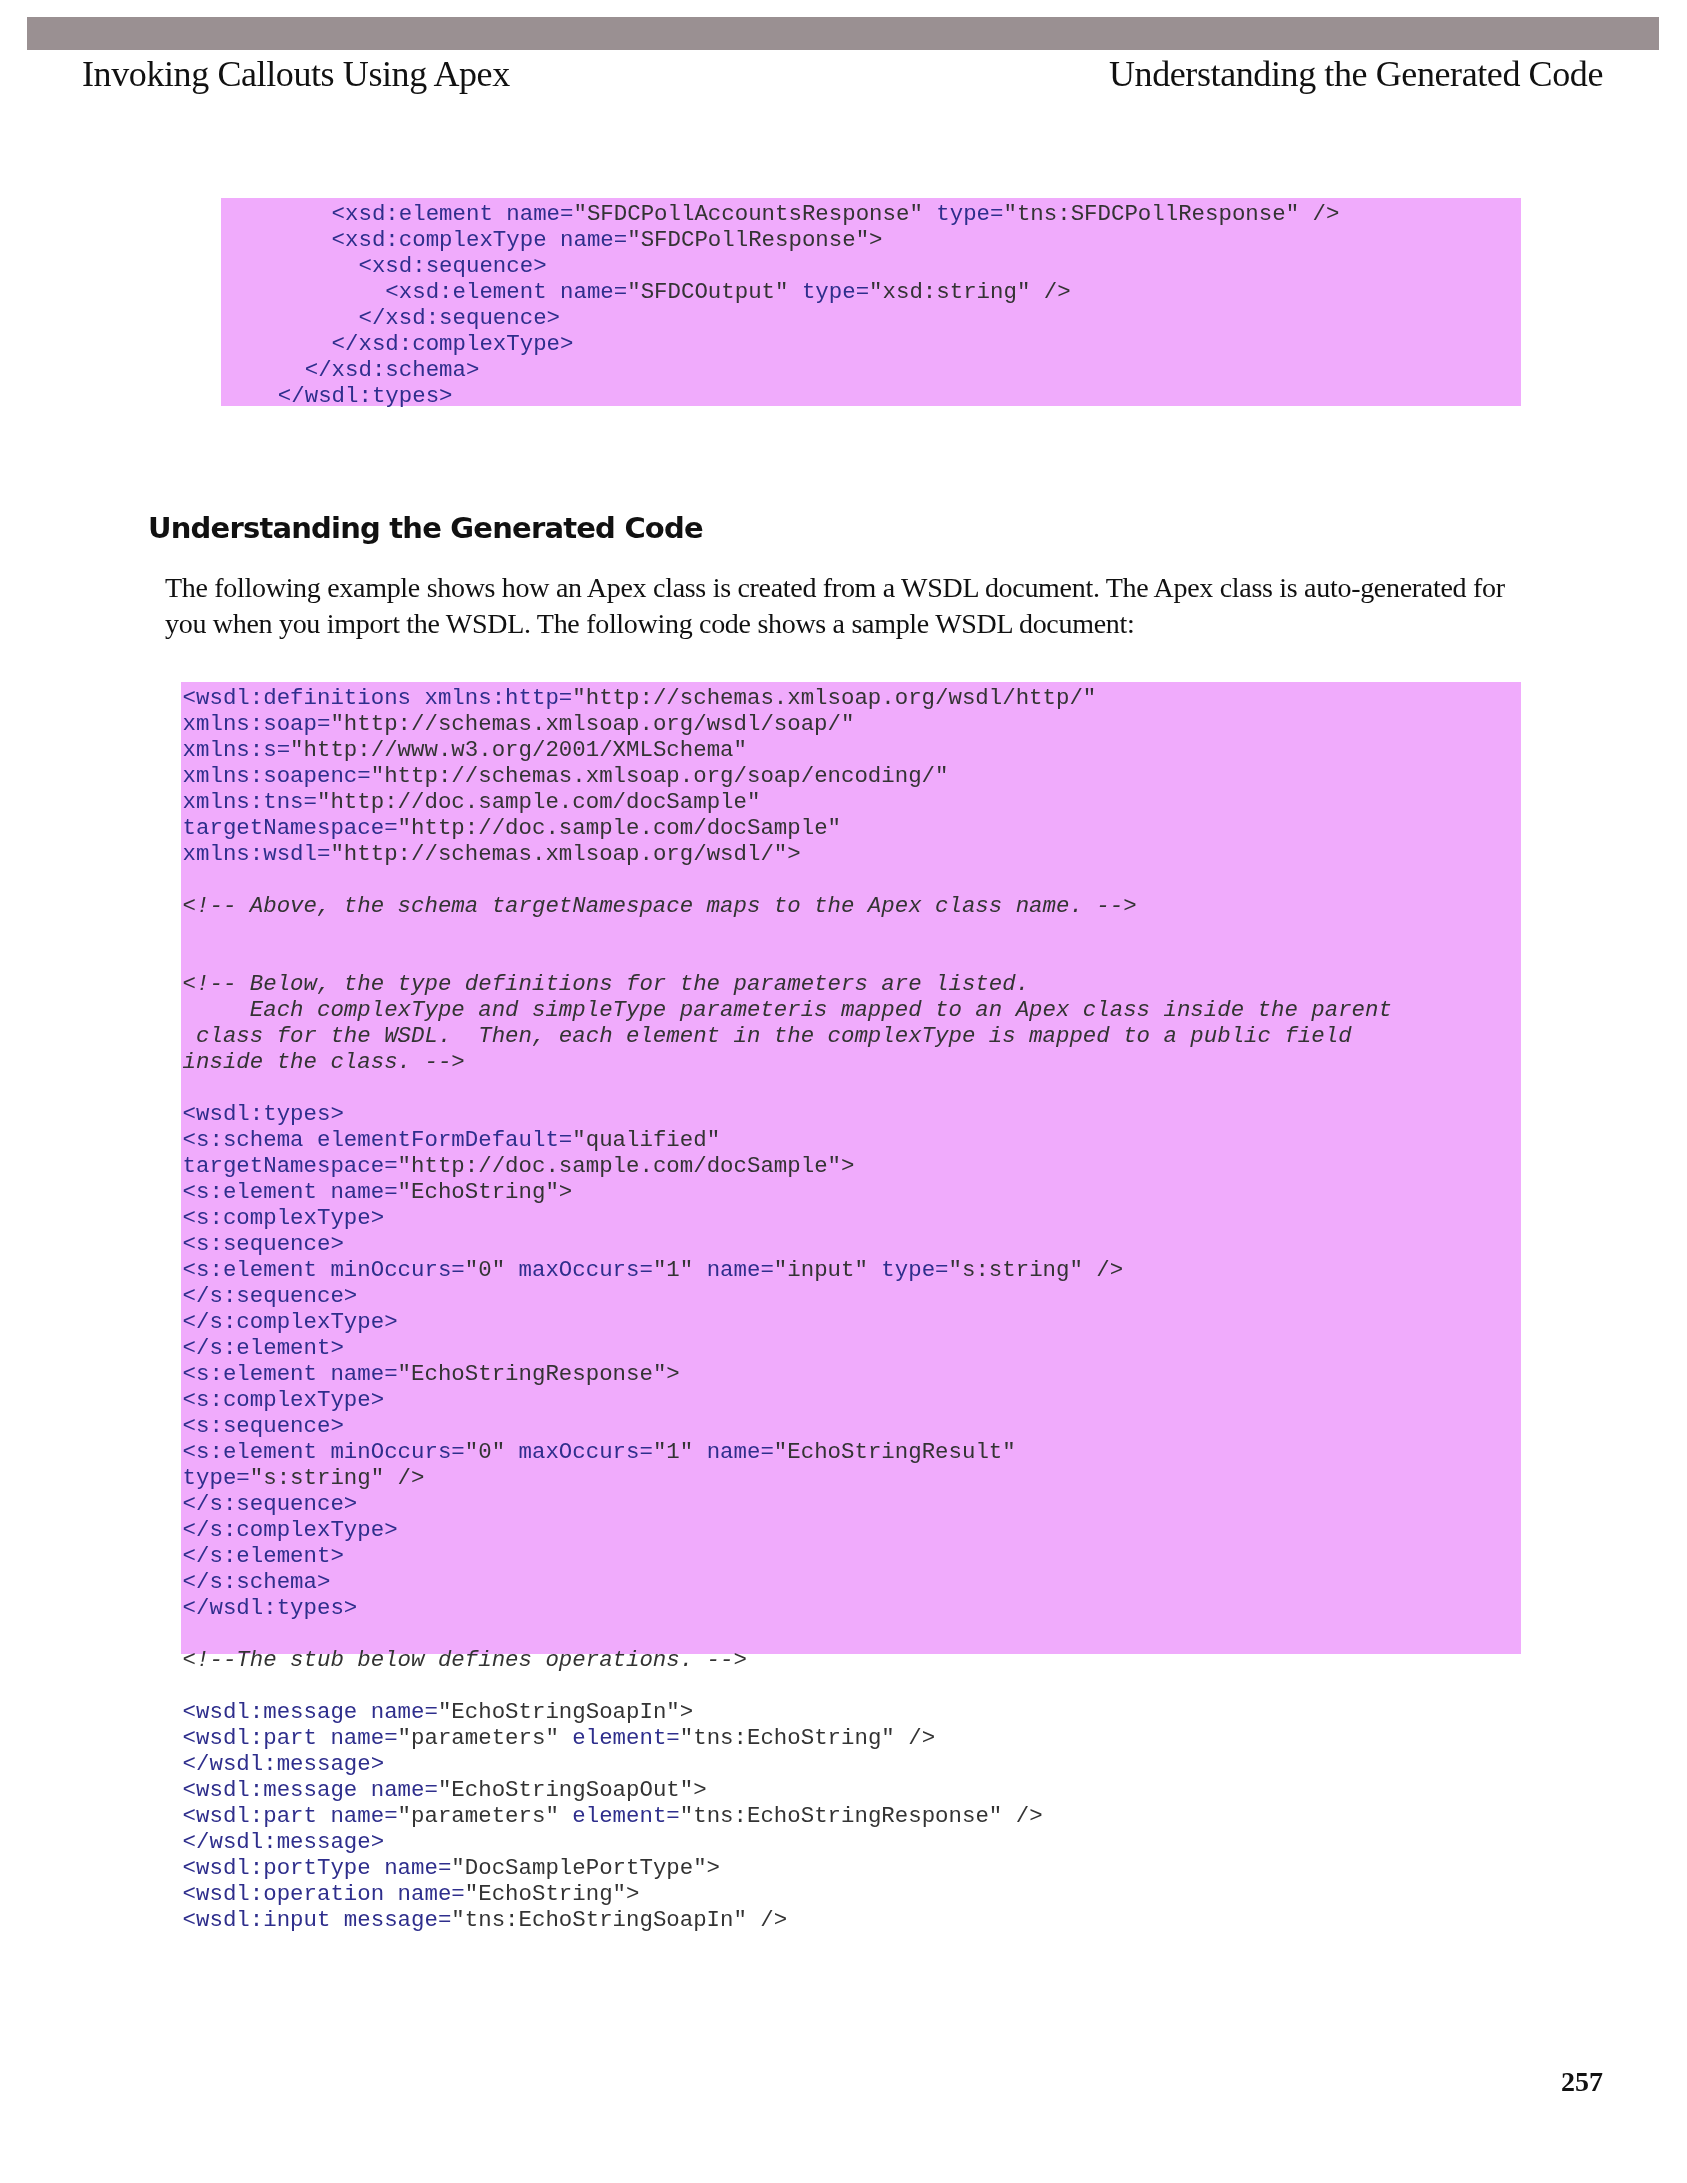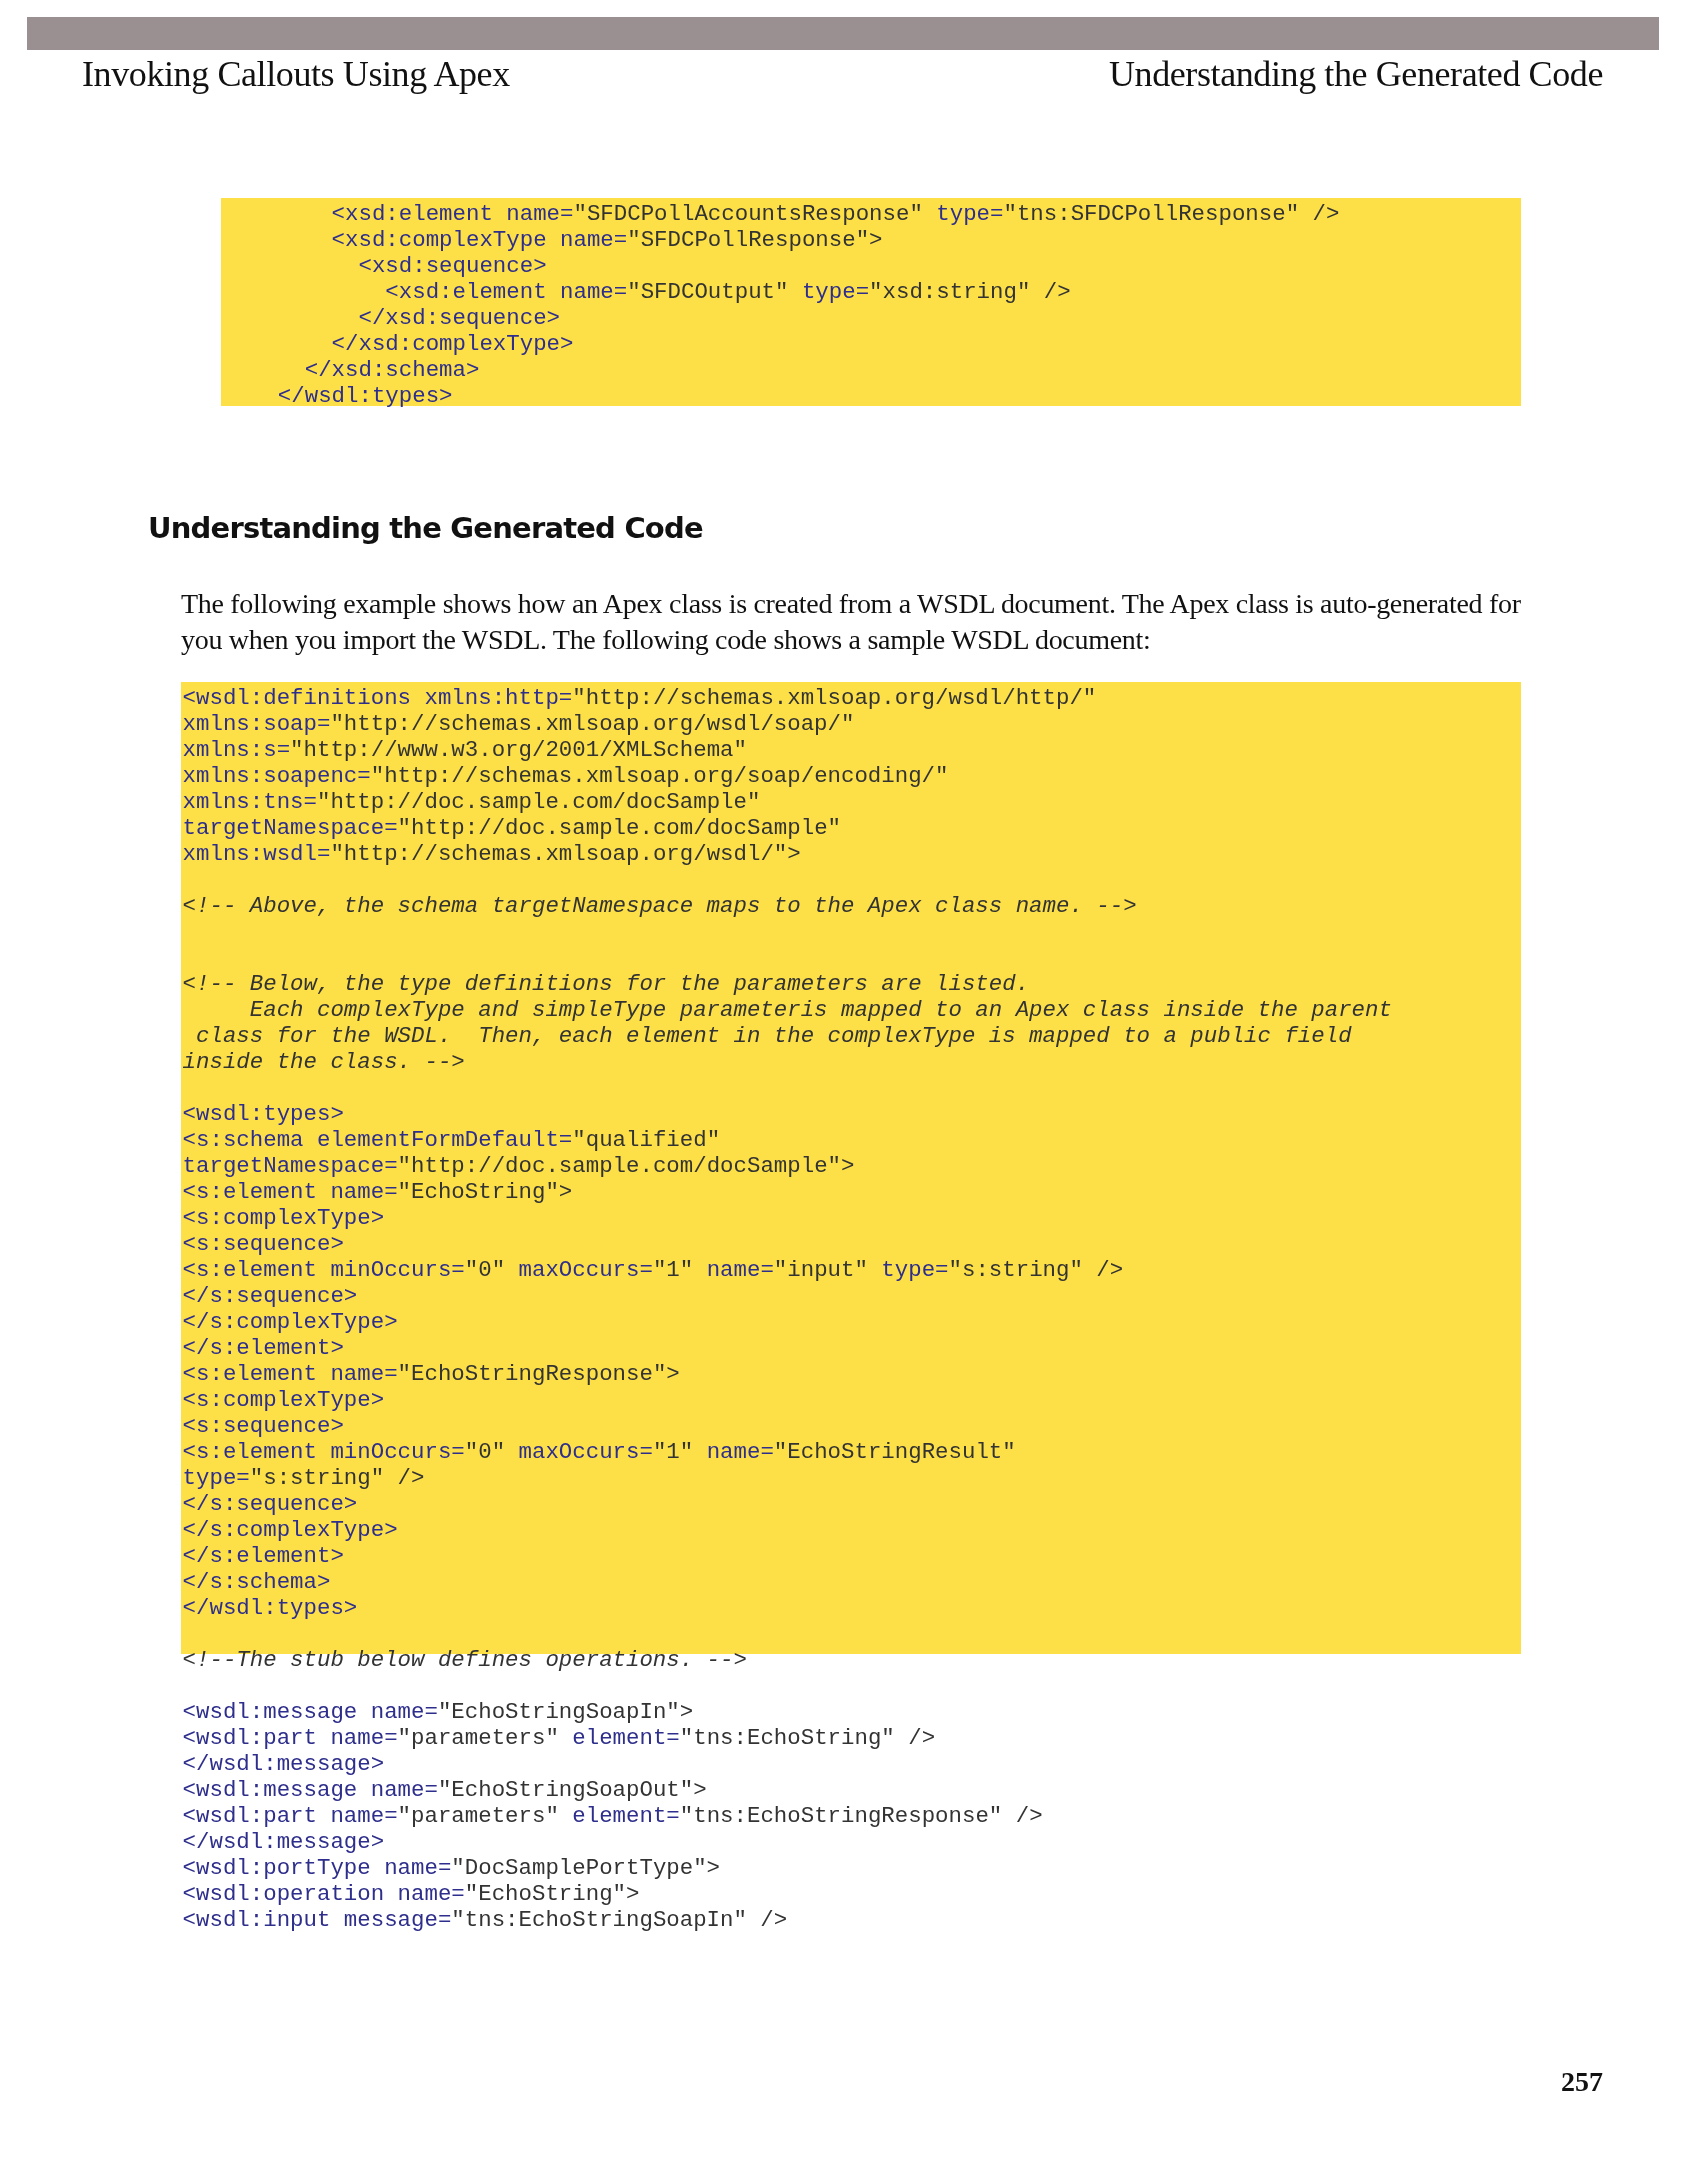--- a/index.html
+++ b/index.html
@@ -1,31 +1,31 @@
 <!DOCTYPE html>
 <html style="font-size:13px"><head>
 <meta charset="utf-8">
 <style>
   html, body { margin: 0; padding: 0; background: #ffffff; }
   body { width: 1687px; height: 2183px; position: relative; overflow: hidden; }
   .banner { position: absolute; left: 27px; top: 16.5px; width: 1632px; height: 33px; background: #9a9092; }
   .run-head { position: absolute; top: 53px; font-family: "Liberation Serif", "DejaVu Serif", serif; font-size: 36px; color: #111; letter-spacing: -0.4px; }
   .run-left { left: 82px; }
   .run-right { right: 84px; }
-  .code-block { position: absolute; background: #fde047; font-family: "Liberation Mono", "DejaVu Sans Mono", monospace; font-size: 22.4px; line-height: 26px; color: #333333; white-space: pre; }
+  .code-block { position: absolute; background: #f0abfc; font-family: "Liberation Mono", "DejaVu Sans Mono", monospace; font-size: 22.4px; line-height: 26px; color: #333333; white-space: pre; }
   .code-block .ln { height: 26px; }
   .code-block .k { color: #2e2e8c; }
   .code-block .v { color: #333333; }
   .code-block .c { color: #333333; font-style: italic; }
   .cb1 { left: 221px; top: 198px; width: 1300px; height: 208px; padding: 0; box-sizing: border-box; }
   .cb1 .inner { position: absolute; left: 30px; top: 2.5px; }
   .cb2 { left: 181px; top: 682px; width: 1340px; height: 972px; box-sizing: border-box; }
   .cb2 .inner { position: absolute; left: 1.6px; top: 3.3px; }
   .section-title { position: absolute; left: 148px; top: 511px; font-family: "DejaVu Sans", "Liberation Sans", sans-serif; font-weight: bold; font-size: 29px; color: #111; letter-spacing: -0.8px; margin: 0; }
-  .para { position: absolute; left: 165px; top: 570px; width: 1368px; font-family: "Liberation Serif", "DejaVu Serif", serif; font-size: 28px; line-height: 36px; color: #111; margin: 16px; letter-spacing: -0.3px; }
+  .para { position: absolute; left: 165px; top: 570px; width: 1368px; font-family: "Liberation Serif", "DejaVu Serif", serif; font-size: 28px; line-height: 36px; color: #111; margin: 0; letter-spacing: -0.3px; }
   .page-number { position: absolute; right: 84px; top: 2066px; font-family: "Liberation Serif", "DejaVu Serif", serif; font-weight: bold; font-size: 28px; color: #111; text-align: center; }
 </style>
 </head>
 <body>
 
 <div class="banner"></div>
 
 <div class="run-head run-left">Invoking Callouts Using Apex</div>
 <div class="run-head run-right">Understanding the Generated Code</div>
 

